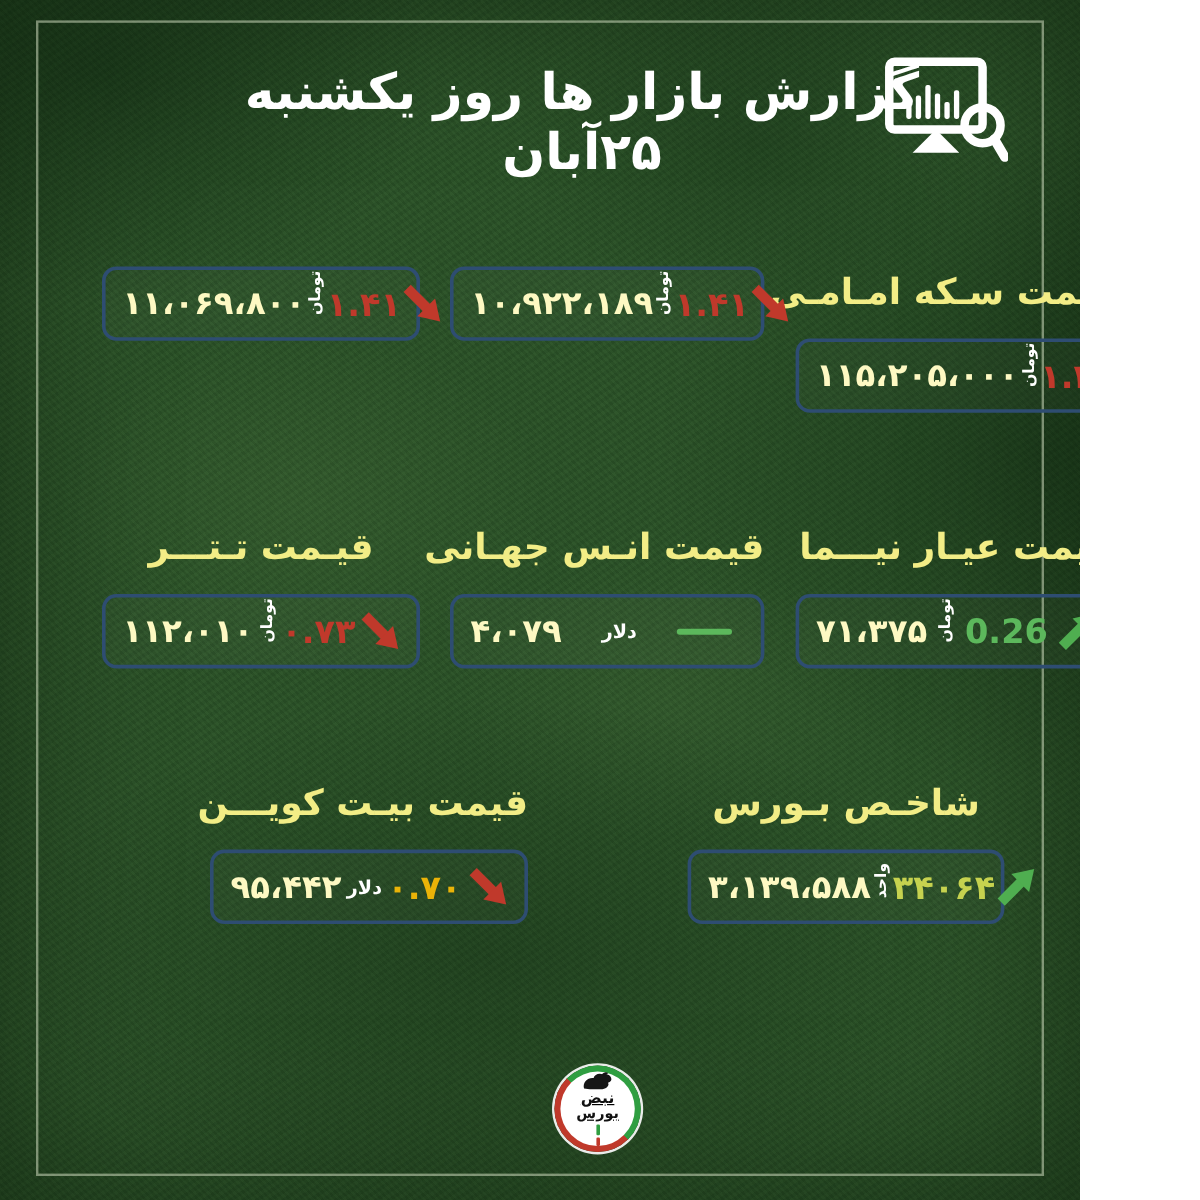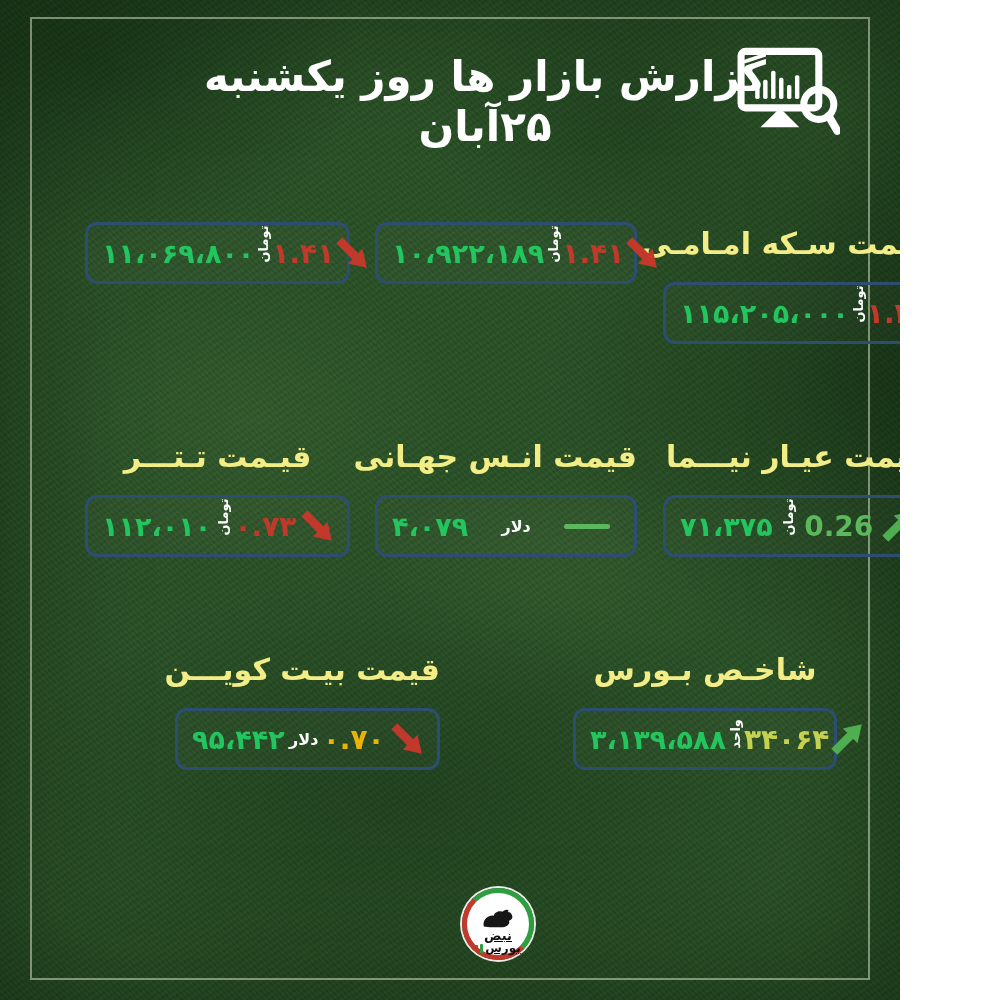--- a/index.html
+++ b/index.html
@@ -20,34 +20,34 @@
   .frame{position:absolute;left:30px;right:30px;top:17px;bottom:20px;border:2px solid rgba(223,234,206,0.5);pointer-events:none;}
   .header-title{position:absolute;left:150px;top:52px;width:670px;text-align:center;
     color:#ffffff;font-size:42px;font-weight:bold;line-height:1.2;}
   .header-icon{position:absolute;right:60px;top:46px;}
   .card{position:absolute;}
   .ctitle{height:44px;line-height:44px;margin-bottom:16px;text-align:center;
     color:#f2ed86;font-size:30px;font-weight:bold;white-space:nowrap;}
   .cbox{height:56px;border:3px solid #2e4d72;border-radius:12px;
     display:flex;align-items:center;justify-content:space-between;
     padding:0 12px 0 14px;background:rgba(255,255,255,0.02);direction:ltr;}
-  .val{color:#22c55e;font-size:27px;font-weight:bold;white-space:nowrap;}
+  .val{color:#fef9c3;font-size:27px;font-weight:bold;white-space:nowrap;}
   .unit{color:#ffffff;font-weight:bold;white-space:nowrap;}
   .unit.rot{font-size:13px;transform:rotate(-90deg);width:18px;text-align:center;}
   .unit.hor{font-size:16px;}
   .chg{font-size:28px;font-weight:bold;white-space:nowrap;}
   .arrow{flex:0 0 auto;}
   .dash{width:46px;height:5px;border-radius:3px;background:#5cb85c;margin-right:12px;}
   .logo{position:absolute;left:462px;top:888px;width:72px;height:72px;border-radius:50%;
     background:conic-gradient(from 315deg,#2f9e41 0 50%,#c0392b 50% 100%);
     box-shadow:0 0 0 2px rgba(245,245,245,0.95);display:flex;align-items:center;justify-content:center;}
   .logo-inner{width:62px;height:62px;border-radius:50%;background:#ffffff;
-    display:flex;flex-direction:column;align-items:center;justify-content:flex-end;gap:0;text-decoration:underline;}
+    display:flex;flex-direction:column;align-items:center;justify-content:center;gap:0;text-decoration:underline;}
   .logo-text1{color:#111;font-size:13px;font-weight:bold;line-height:13px;}
-  .logo-text2{color:#111;font-size:12px;font-weight:bold;line-height:13px;display:flex;align-items:center;gap:2px;}
+  .logo-text2{color:#111;font-size:12px;font-weight:bold;line-height:13px;display:flex;align-items:center;gap:2px;flex-direction:column;}
   .candle{display:inline-block;width:3px;height:8px;border-radius:1px;}
   .candle.g{background:#2f9e41;height:9px;}
   .candle.r{background:#c0392b;height:7px;}
 </style>
 </head>
 <body>
 
 <div class="canvas">
   <div class="texture"></div>
   <div class="vignette"></div>

